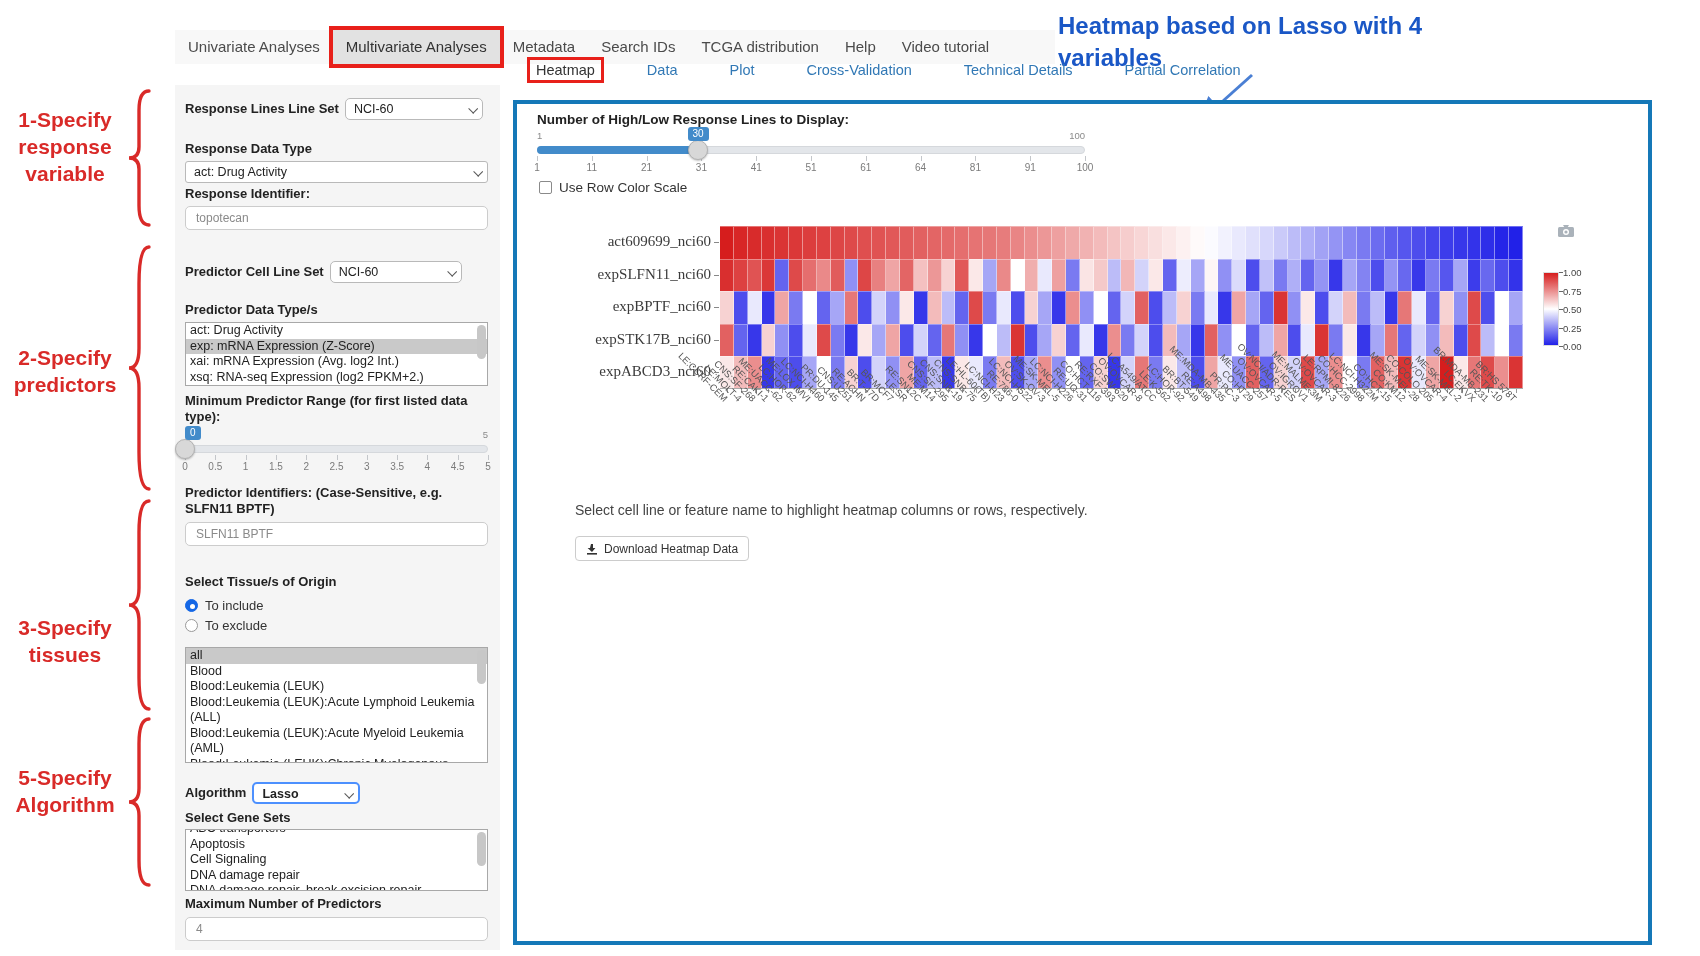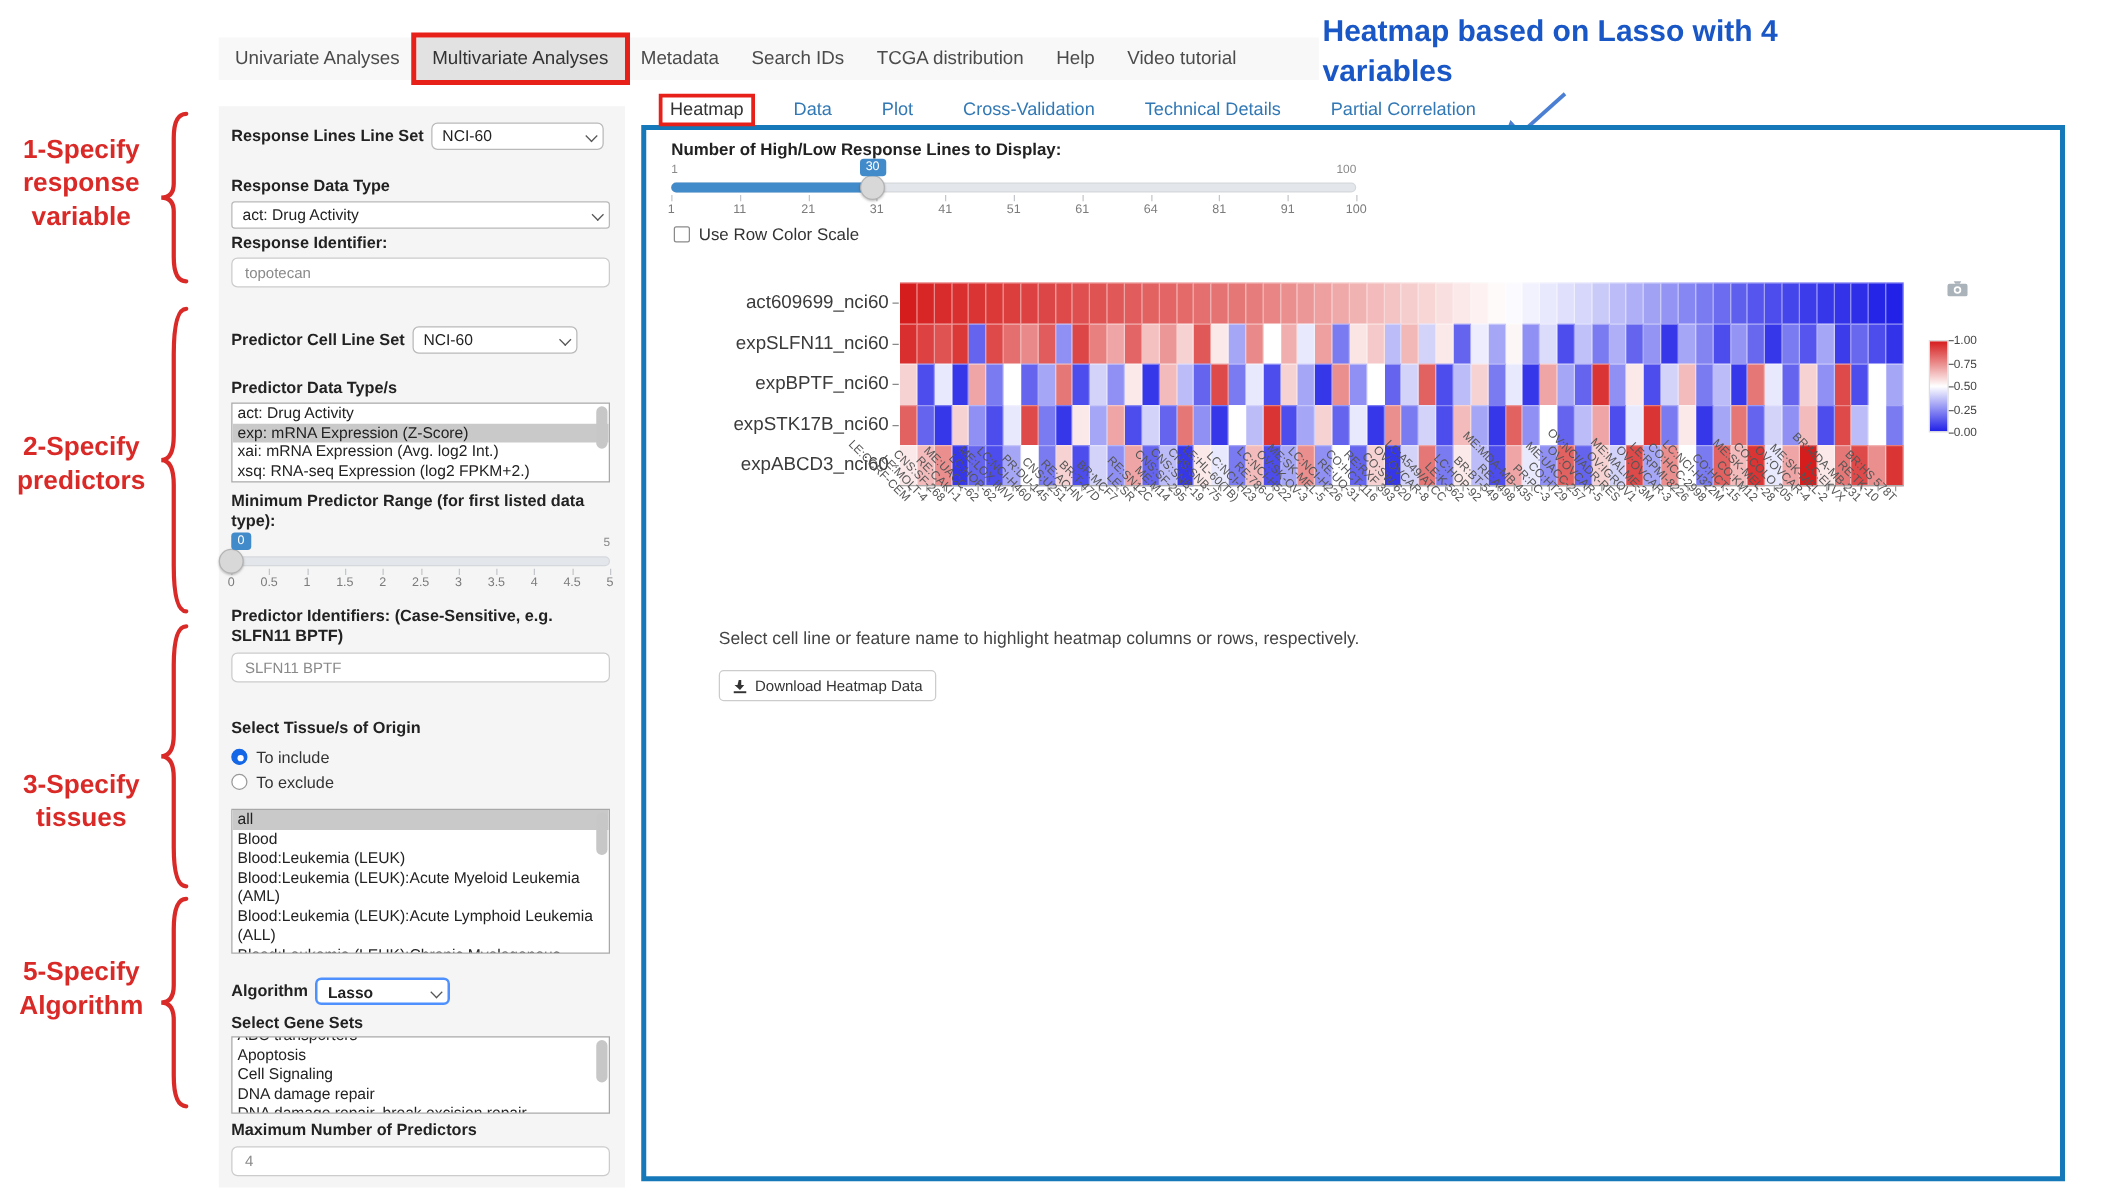--- a/index.html
+++ b/index.html
@@ -61,36 +61,36 @@
   .ion .handle { position:absolute; width:20px; height:20px; border-radius:50%;
     background:#d8d8d8; border:1px solid #b3b3b3; box-shadow:0 1px 2px rgba(0,0,0,.25);
     cursor:pointer; }
   .ion .tip { position:absolute; background:#428bca; color:#fff; font-size:10px;
     line-height:14px; padding:0 5px; border-radius:3px; }
   .ion .edge { position:absolute; font-size:9.5px; color:#8a8a8a; }
   .ion .tick { position:absolute; width:1px; height:5px; background:#c3c6ca; }
   .ion .ticklab { position:absolute; font-size:10px; color:#7b7b7b; transform:translateX(-50%); }
 
   
-  #main-tabs { position:absolute; left:530px; top:78px; display:flex; gap:28px;
+  #main-tabs { position:absolute; left:530px; top:60px; display:flex; gap:40px;
     font-size:14.5px; z-index:6; }
   .mtab { position:relative; color:#3178b5; cursor:pointer; padding:2px 6px; }
   .mtab.active { color:#333; }
   .mtab.red-frame::after { inset:-3px; border-width:3px; }
   #main-box { position:absolute; left:513px; top:100px; width:1139px; height:845px;
     border:4px solid #1578b8; background:#fff; }
   #main-inner { position:relative; width:100%; height:100%; }
   #hm-slider-label { position:absolute; left:20px; top:8px; font-size:13.5px; font-weight:bold; color:#222; }
   #row-scale { position:absolute; left:22px; top:76px; display:flex; gap:7px; align-items:center;
     font-size:13.5px; color:#333; }
   .checkbox { width:13px; height:13px; border:1.5px solid #8a8a8a; border-radius:2px; background:#fff; }
 
   
   #heatmap-area { position:absolute; left:0; top:0; width:100%; height:100%; }
-  .hm-rowlabel { position:absolute; width:192px; text-align:right; font-size:15px; color:#3b3b3b; }
+  .hm-rowlabel { position:absolute; width:192px; text-align:right; font-size:15px; color:#3b3b3b;font-family:Liberation Serif, serif; }
   .hm-rowtick { position:absolute; width:5px; height:1px; background:#888; }
   .hm-coltick { position:absolute; width:1px; height:4px; background:#999; }
   #hm-grid { position:absolute; left:203px; top:122px; width:803px; }
   .hm-row { display:flex; height:32.5px; }
   .hm-cell { flex:1 0 auto; border-right:1px solid rgba(255,255,255,.45);
     border-top:1px solid rgba(255,255,255,.35); }
   #hm-axis { position:absolute; left:203px; top:284px; width:803px; height:1px; background:#aaa; }
   .hm-collabel { position:absolute; font-size:9.5px; color:#555; white-space:nowrap;
     transform:translateX(-100%) rotate(45deg); transform-origin:100% 0; }
   #legend-bar { position:absolute; left:1026px; top:168px; width:16px; height:74px;
@@ -230,22 +230,22 @@
       <span>To include</span>
     </div>
     <div class="radio-row">
       <span class="radio"></span>
       <span>To exclude</span>
     </div>
     <div class="listbox" id="tissue-list" style="margin-top:12px; width:303px; height:116px;">
         <div class="lb-item wrap selopt">all</div>
         <div class="lb-item wrap">Blood</div>
         <div class="lb-item wrap">Blood:Leukemia (LEUK)</div>
+        <div class="lb-item wrap">Blood:Leukemia (LEUK):Acute Lymphoid Leukemia (ALL)</div>
         <div class="lb-item wrap">Blood:Leukemia (LEUK):Acute Myeloid Leukemia (AML)</div>
-        <div class="lb-item wrap">Blood:Leukemia (LEUK):Acute Lymphoid Leukemia (ALL)</div>
         <div class="lb-item wrap">Blood:Leukemia (LEUK):Chronic Myelogenous Leukemia (CML)</div>
         <div class="sb-scroll"></div>
       </div>
 
     <div class="inline-row" style="margin-top:18px;">
       <span class="sb-label">Algorithm</span>
       <div class="sel focus" style="width:108px;font-weight:bold;">
         <span>Lasso</span><span class="chev"></span>
       </div>
     </div>

